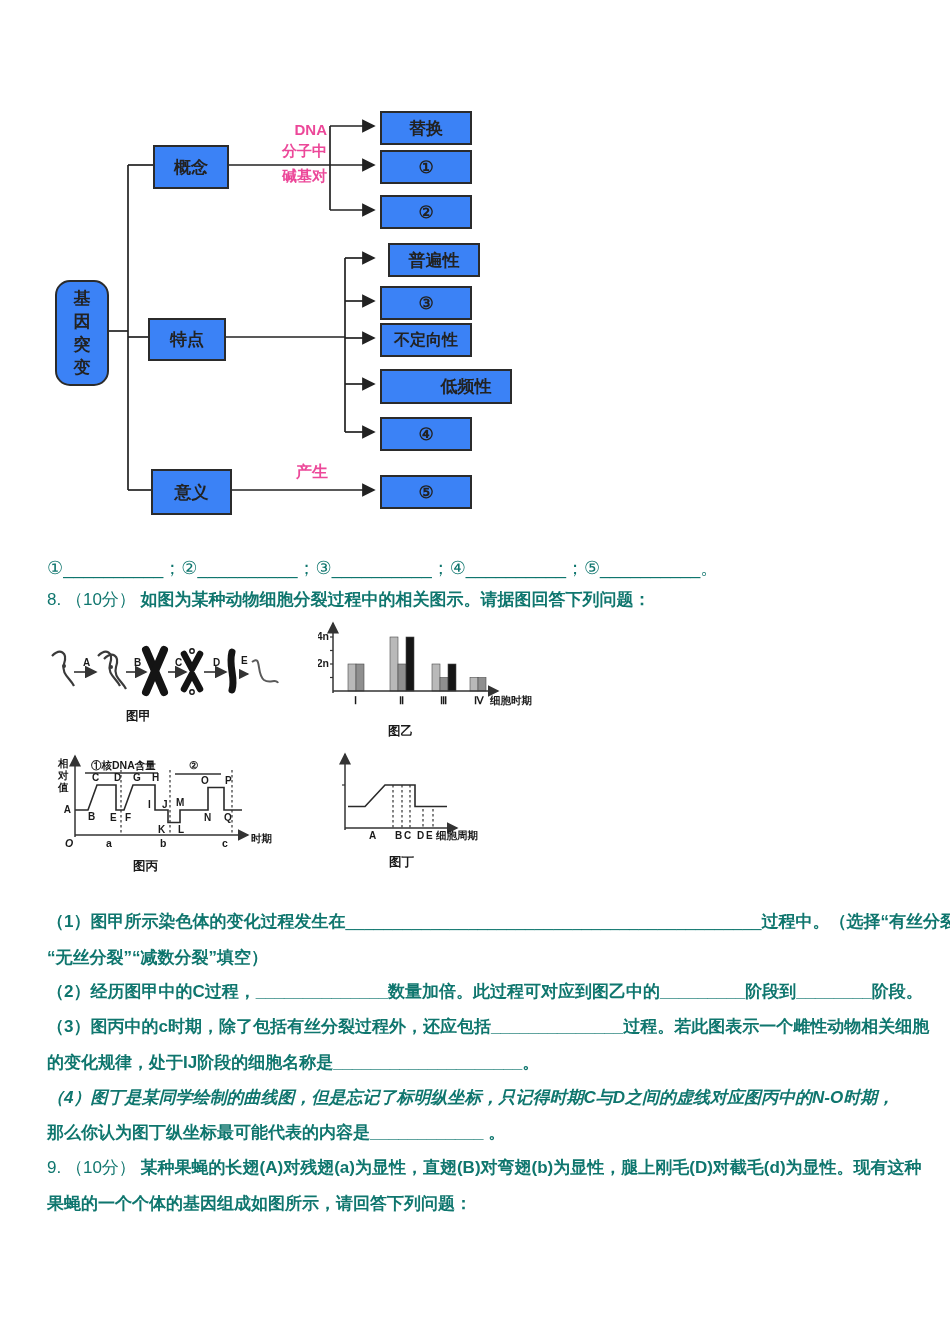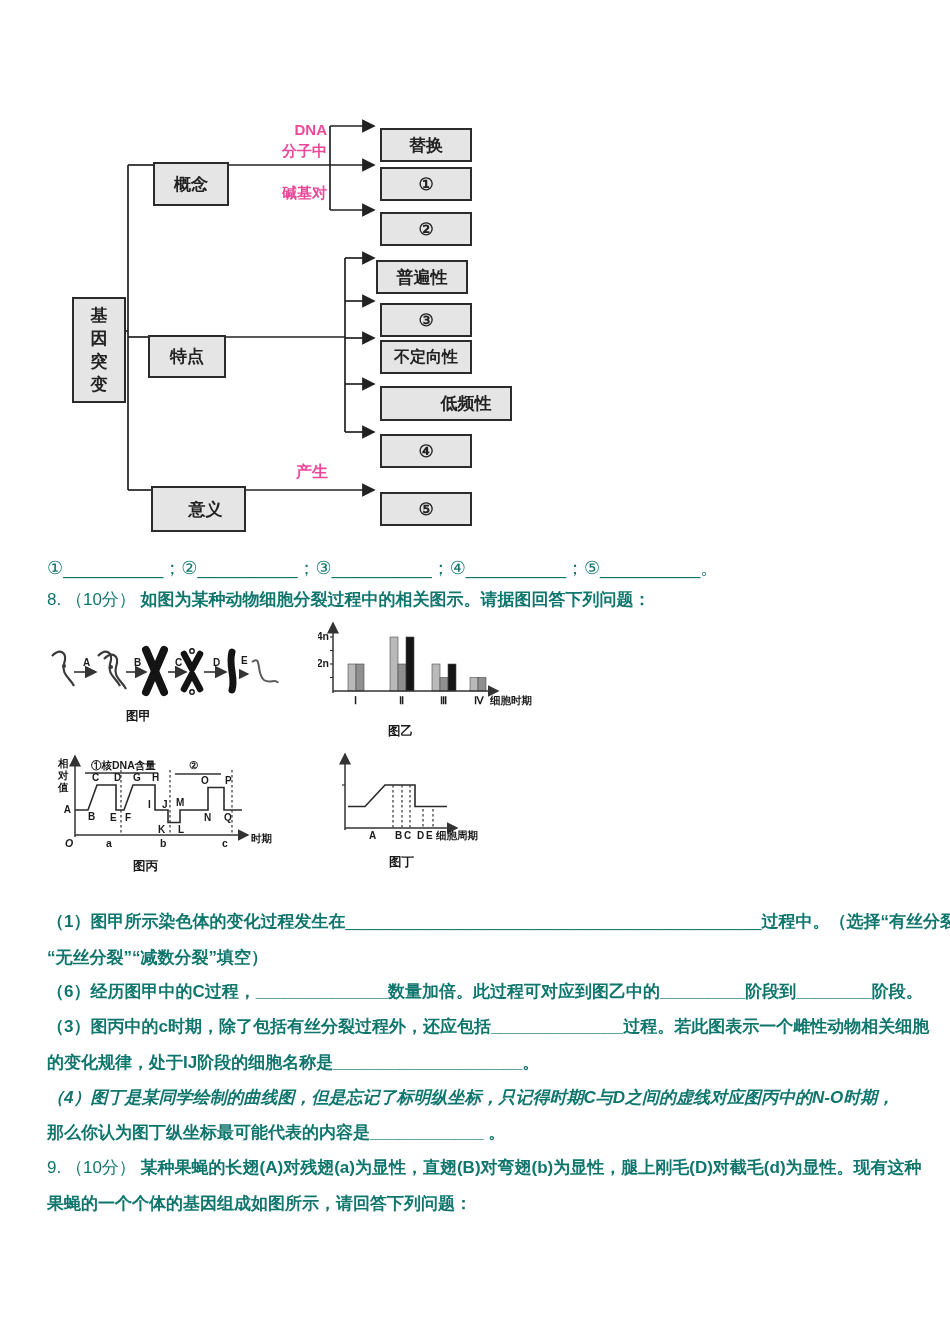--- a/index.html
+++ b/index.html
@@ -1,19 +1,19 @@
 <!DOCTYPE html>
 <html><head>
 <meta charset="utf-8">
 <style>
   html,body{margin:0;padding:0;background:#ffffff;}
   body{width:950px;height:1344px;position:relative;font-family:"Liberation Sans",sans-serif;color:#1a1a1a;}
   .abs{position:absolute;}
   
-  .cmap-box{position:absolute;border:2px solid #2b2b2b;background:#e5e5e5;display:flex;align-items:center;justify-content:center;font-weight:bold;font-size:17px;color:#222;margin-top:17px;}
+  .cmap-box{position:absolute;border:2px solid #2b2b2b;background:#3b82f6;display:flex;align-items:center;justify-content:center;font-weight:bold;font-size:17px;color:#222;}
   .cmap-root{width:22px;line-height:23px;word-break:break-all;text-align:center;}
   .edge-label{position:absolute;text-align:right;font-weight:bold;font-size:15px;color:#ec4899;line-height:21px;}
   
   .tline{position:absolute;left:47px;white-space:nowrap;font-size:17px;line-height:22px;color:#0f766e;}
   .bold{font-weight:bold;}
   .norm{font-weight:normal;}
   svg text{font-family:"Liberation Sans",sans-serif;fill:#1a1a1a;}
   .figcap{font-weight:bold;font-size:12.5px;}
   .axlbl{font-weight:bold;font-size:10.5px;}
   .ptlbl{font-weight:bold;font-size:10px;}
@@ -46,51 +46,51 @@
       <line x1="305" y1="163" x2="334" y2="163" marker-end="url(#mArr)"></line>
       <line x1="305" y1="206" x2="334" y2="206" marker-end="url(#mArr)"></line>
       <line x1="305" y1="243" x2="334" y2="243" marker-end="url(#mArr)"></line>
       <line x1="305" y1="289" x2="334" y2="289" marker-end="url(#mArr)"></line>
       <line x1="305" y1="337" x2="334" y2="337" marker-end="url(#mArr)"></line>
 
       <line x1="188" y1="395" x2="334" y2="395" marker-end="url(#mArr)"></line>
     </g>
   </svg>
 
-  <div class="cmap-box" style="left:32px;top:185px;width:50px;height:102px;">
+  <div class="cmap-box" style="left:15px;top:185px;width:50px;height:102px;border-radius:15px;">
     <div class="cmap-root">基因突变</div>
   </div>
 
   <div class="cmap-box" style="left:113px;top:50px;width:72px;height:40px;">
     <span>概念</span>
   </div>
   <div class="cmap-box" style="left:108px;top:223px;width:74px;height:39px;">
     <span>特点</span>
   </div>
-  <div class="cmap-box" style="left:111px;top:374px;width:77px;height:42px;padding-left:14px;">
+  <div class="cmap-box" style="left:111px;top:374px;width:77px;height:42px;">
     <span>意义</span>
   </div>
 
   <div class="edge-label" style="left:195px;top:24px;width:92px;">
     <div>DNA</div>
     <div>分子中</div>
-    <div style="margin-top:21px;">碱基对</div>
+    <div style="margin-top:4px;">碱基对</div>
   </div>
   <div class="edge-label" style="left:228px;top:366px;width:60px;font-size:16px;">产生</div>
 
   <div class="cmap-box" style="left:340px;top:16px;width:88px;height:30px;">
       <span>替换</span>
     </div>
   <div class="cmap-box" style="left:340px;top:55px;width:88px;height:30px;">
       <span>①</span>
     </div>
   <div class="cmap-box" style="left:340px;top:100px;width:88px;height:30px;">
       <span>②</span>
     </div>
-  <div class="cmap-box" style="left:336px;top:148px;width:88px;height:30px;">
+  <div class="cmap-box" style="left:348px;top:148px;width:88px;height:30px;">
       <span>普遍性</span>
     </div>
   <div class="cmap-box" style="left:340px;top:191px;width:88px;height:30px;">
       <span>③</span>
     </div>
   <div class="cmap-box" style="left:340px;top:228px;width:88px;height:30px;font-size:16px;">
       <span>不定向性</span>
     </div>
   <div class="cmap-box" style="left:340px;top:274px;width:88px;height:31px;padding-left:40px;">
       <span>低频性</span>
@@ -266,21 +266,21 @@
     <text x="91" y="91" class="ptlbl">E</text>
   </g>
   <text x="101" y="91" class="axlbl">细胞周期</text>
   <text x="54" y="118" class="figcap">图丁</text>
 </svg>
 
 <div class="tline bold" style="top:911px;">
   <span>（1）图甲所示染色体的变化过程发生在</span><span class="norm">____________________________________________</span><span>过程中。（选择“有丝分裂”</span>
 </div>
 <div class="tline bold" style="top:947px;">“无丝分裂”“减数分裂”填空）</div>
-<div class="tline bold" style="top:981px;">（6）经历图甲中的C过程，______________数量加倍。此过程可对应到图乙中的_________阶段到________阶段。</div>
+<div class="tline bold" style="top:981px;">（2）经历图甲中的C过程，______________数量加倍。此过程可对应到图乙中的_________阶段到________阶段。</div>
 <div class="tline bold" style="top:1016px;">（3）图丙中的c时期，除了包括有丝分裂过程外，还应包括______________过程。若此图表示一个雌性动物相关细胞</div>
 <div class="tline bold" style="top:1052px;">的变化规律，处于IJ阶段的细胞名称是____________________。</div>
 <div class="tline bold" style="top:1087px;font-style:italic;">（4）图丁是某同学绘制的曲线图，但是忘记了标明纵坐标，只记得时期C与D之间的虚线对应图丙中的N-O时期，</div>
 <div class="tline bold" style="top:1122px;">那么你认为图丁纵坐标最可能代表的内容是____________ 。</div>
 <div class="tline" style="top:1157px;">
   <span class="norm">9.</span>
   <span class="norm">（10分）</span>
   <span class="bold">某种果蝇的长翅(A)对残翅(a)为显性，直翅(B)对弯翅(b)为显性，腿上刚毛(D)对截毛(d)为显性。现有这种</span>
 </div>
 <div class="tline bold" style="top:1193px;">果蝇的一个个体的基因组成如图所示，请回答下列问题：</div>

